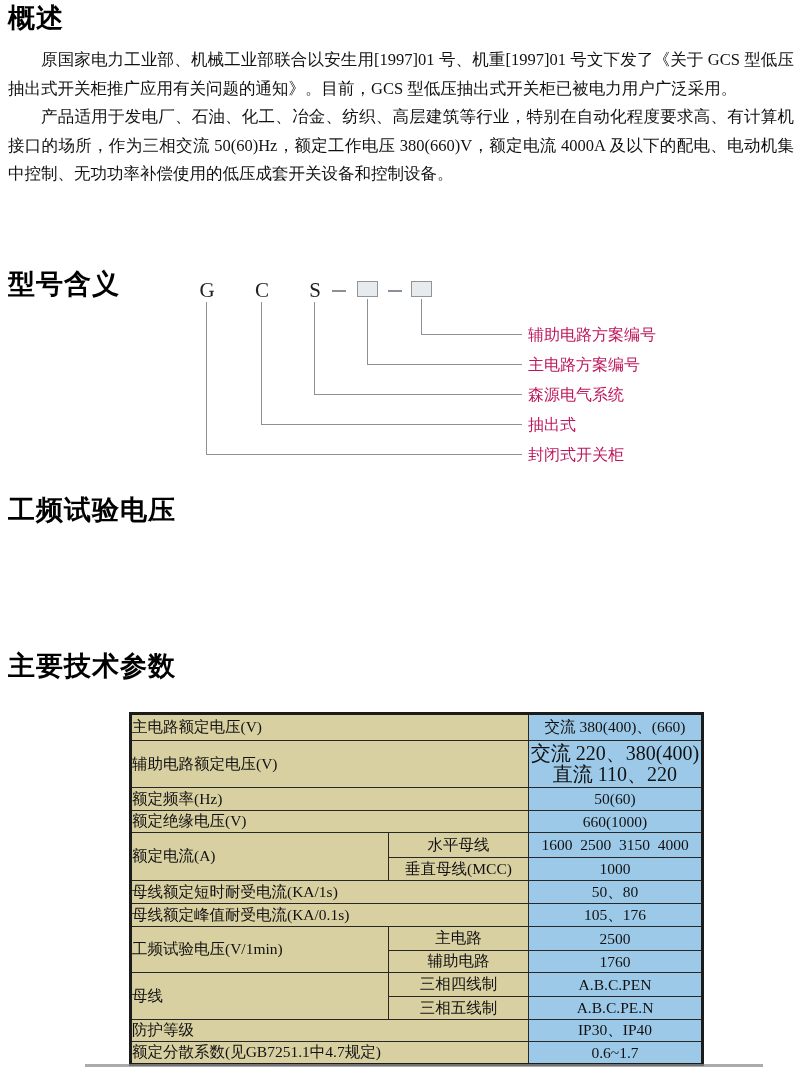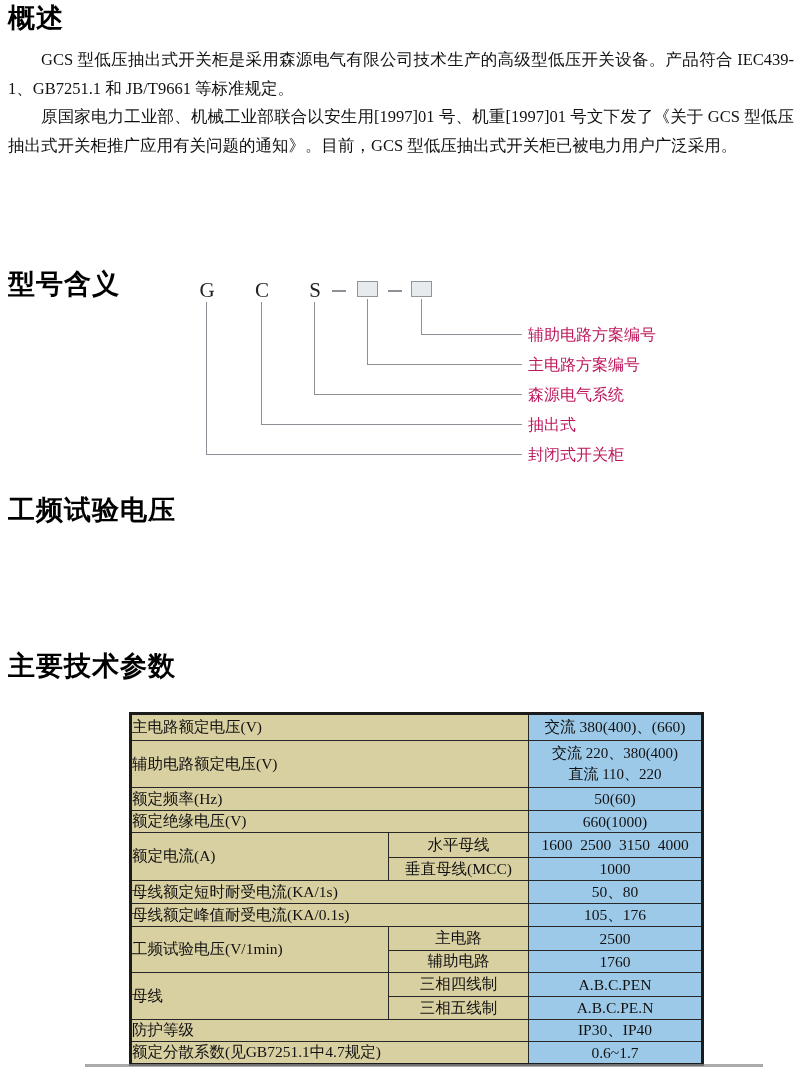--- a/index.html
+++ b/index.html
@@ -32,34 +32,34 @@
   .hline{position:absolute;height:1.3px;background:var(--line,#8d9197);}
   .dlabel{position:absolute;left:528px;font-size:16px;line-height:20px;color:#be185d;white-space:nowrap;}
 
   
   table.params{position:absolute;left:129px;top:712px;width:572px;border-collapse:collapse;
                table-layout:fixed;border:3px solid #1b1b1b;font-size:15.5px;color:#111;}
   table.params td{border:1.6px solid #272727;padding:0;overflow:hidden;}
   td.label{background:var(--label-bg,#d9d0a2);text-align:left;padding-left:10px;}
   td.sub{background:var(--label-bg,#d9d0a2);text-align:center;padding-left:12px;}
   td.value{background:var(--value-bg,#9cc9e8);text-align:center;white-space:pre;}
-  td.value.two-line{line-height:21px;font-size:15px;}
+  td.value.two-line{line-height:21px;font-size:20px;}
 
   .bottom-shadow{position:absolute;left:85px;top:1064px;width:678px;height:3px;
                  background:#8f8f8f;opacity:.75;}
 </style>
 </head>
 <body>
 
 <div class="page">
 
   <h2 class="h h-overview">概述</h2>
   <div class="body-text bt-overview">
-    <p>GCS 型低压抽出式开关柜是采用森源电气有限公司技术生产的高级型低压开关设备。产品符合 IEC439-1、GB7251.1 和 JB/T9661 等标准规定。</p>
     <p>原国家电力工业部、机械工业部联合以安生用[1997]01 号、机重[1997]01 号文下发了《关于 GCS 型低压抽出式开关柜推广应用有关问题的通知》。目前，GCS 型低压抽出式开关柜已被电力用户广泛采用。</p>
+    <p>产品适用于发电厂、石油、化工、冶金、纺织、高层建筑等行业，特别在自动化程度要求高、有计算机接口的场所，作为三相交流 50(60)Hz，额定工作电压 380(660)V，额定电流 4000A 及以下的配电、电动机集中控制、无功功率补偿使用的低压成套开关设备和控制设备。</p>
   </div>
 
   <h2 class="h h-model">型号含义</h2>
 
   <div class="diagram">
     <span class="code-char" style="left:195px">G</span>
     <span class="code-char" style="left:250px">C</span>
     <span class="code-char" style="left:303px">S</span>
     <span class="dash" style="left:332px"></span>
     <span class="pbox" style="left:357px"></span>

